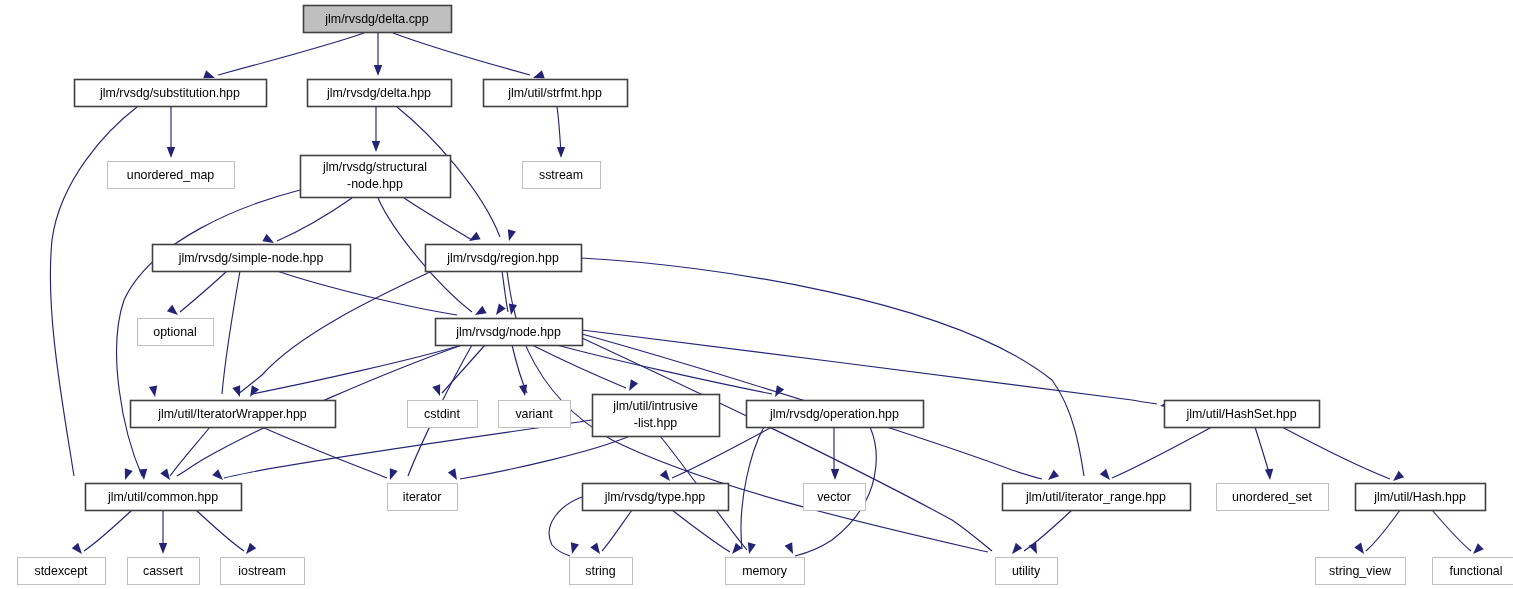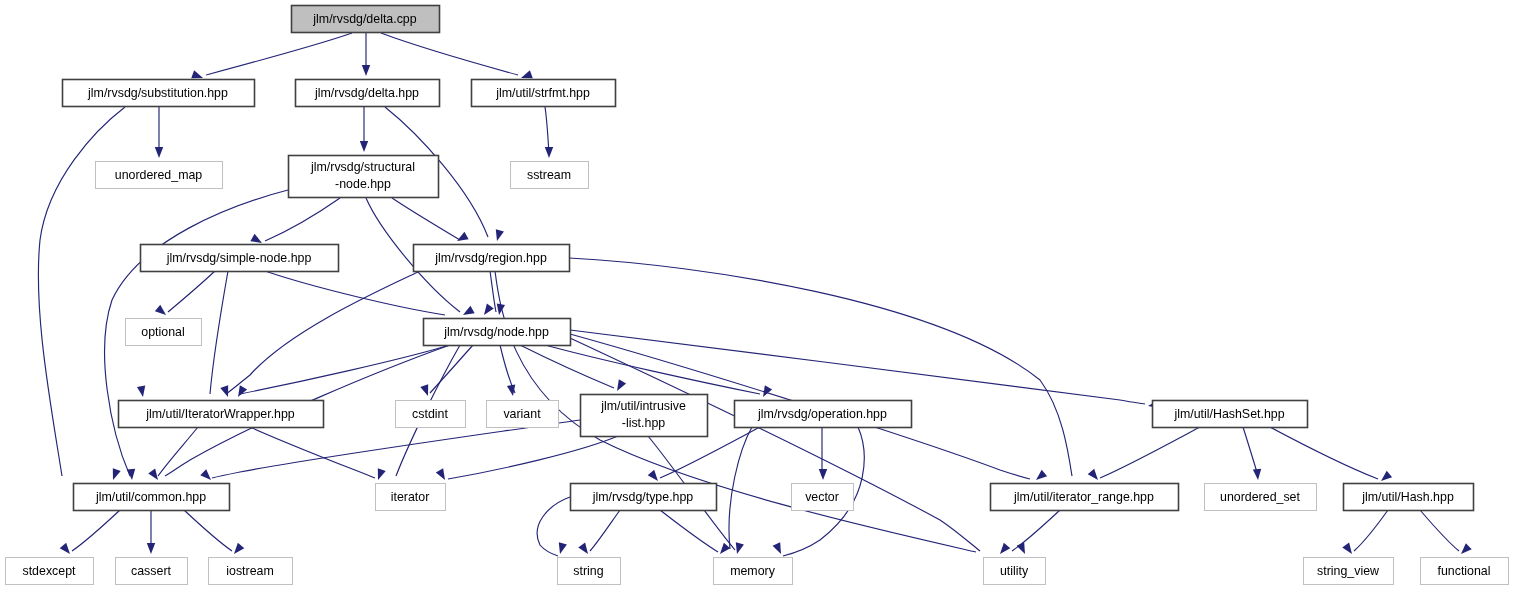--- a/index.html
+++ b/index.html
@@ -1,18 +1,18 @@
 <!DOCTYPE html>
 <html><head>
 <meta charset="utf-8">
 <style>
   html,body{margin:0;padding:0;background:#ffffff;}
   body{width:1513px;height:589px;overflow:hidden;
        font-family:"Liberation Sans","DejaVu Sans",sans-serif;}
-  #graph{position:relative;width:1358px;height:589px;}
+  #graph{position:relative;width:1358px;height:589px;margin-left:12px;}
   svg{position:absolute;left:0;top:0;width:1513px;height:589px;}
   .node-label{font-size:12.4px;fill:#000000;dominant-baseline:middle;text-anchor:middle;}
   .nbox{fill:#ffffff;}
   .nbox.hdr{stroke:#404040;stroke-width:1.6px;}
   .nbox.sys{stroke:#c0c0c0;stroke-width:1px;}
   .nbox.root{fill:#bfbfbf;stroke:#404040;stroke-width:1.6px;}
   .edge{stroke:#242477;stroke-width:1.15px;fill:none;}
   .arrow{fill:#242477;stroke:none;}
 </style>
 </head>

